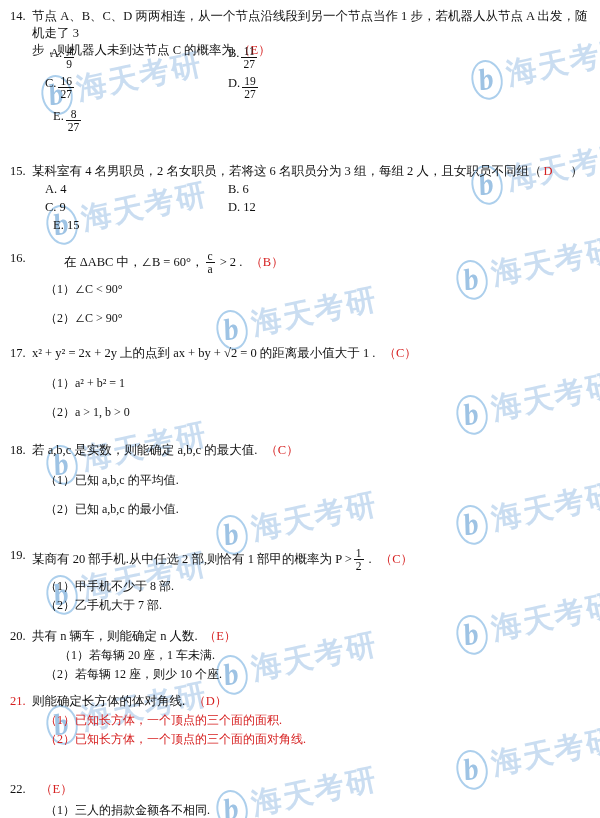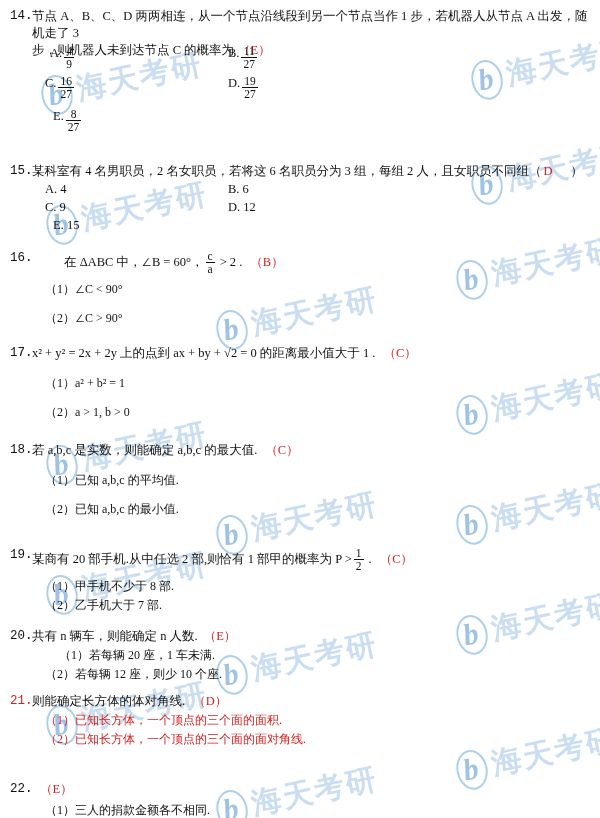--- a/index.html
+++ b/index.html
@@ -39,21 +39,21 @@
   
   .q{
     position:absolute;
     display:flex;
     align-items:flex-start;
   }
   .qno{
     width:22px;
     flex:0 0 22px;
     text-align:left;
-    font-family:Liberation Mono, monospace;
+    font-family:Liberation Serif, serif;
     font-size:12.5px;
     line-height:17px;
   }
   .qbody{
     font-size:12.5px;
     line-height:17px;
   }
   .red{color:#d62020;}
   .sub{
     font-size:12px;

